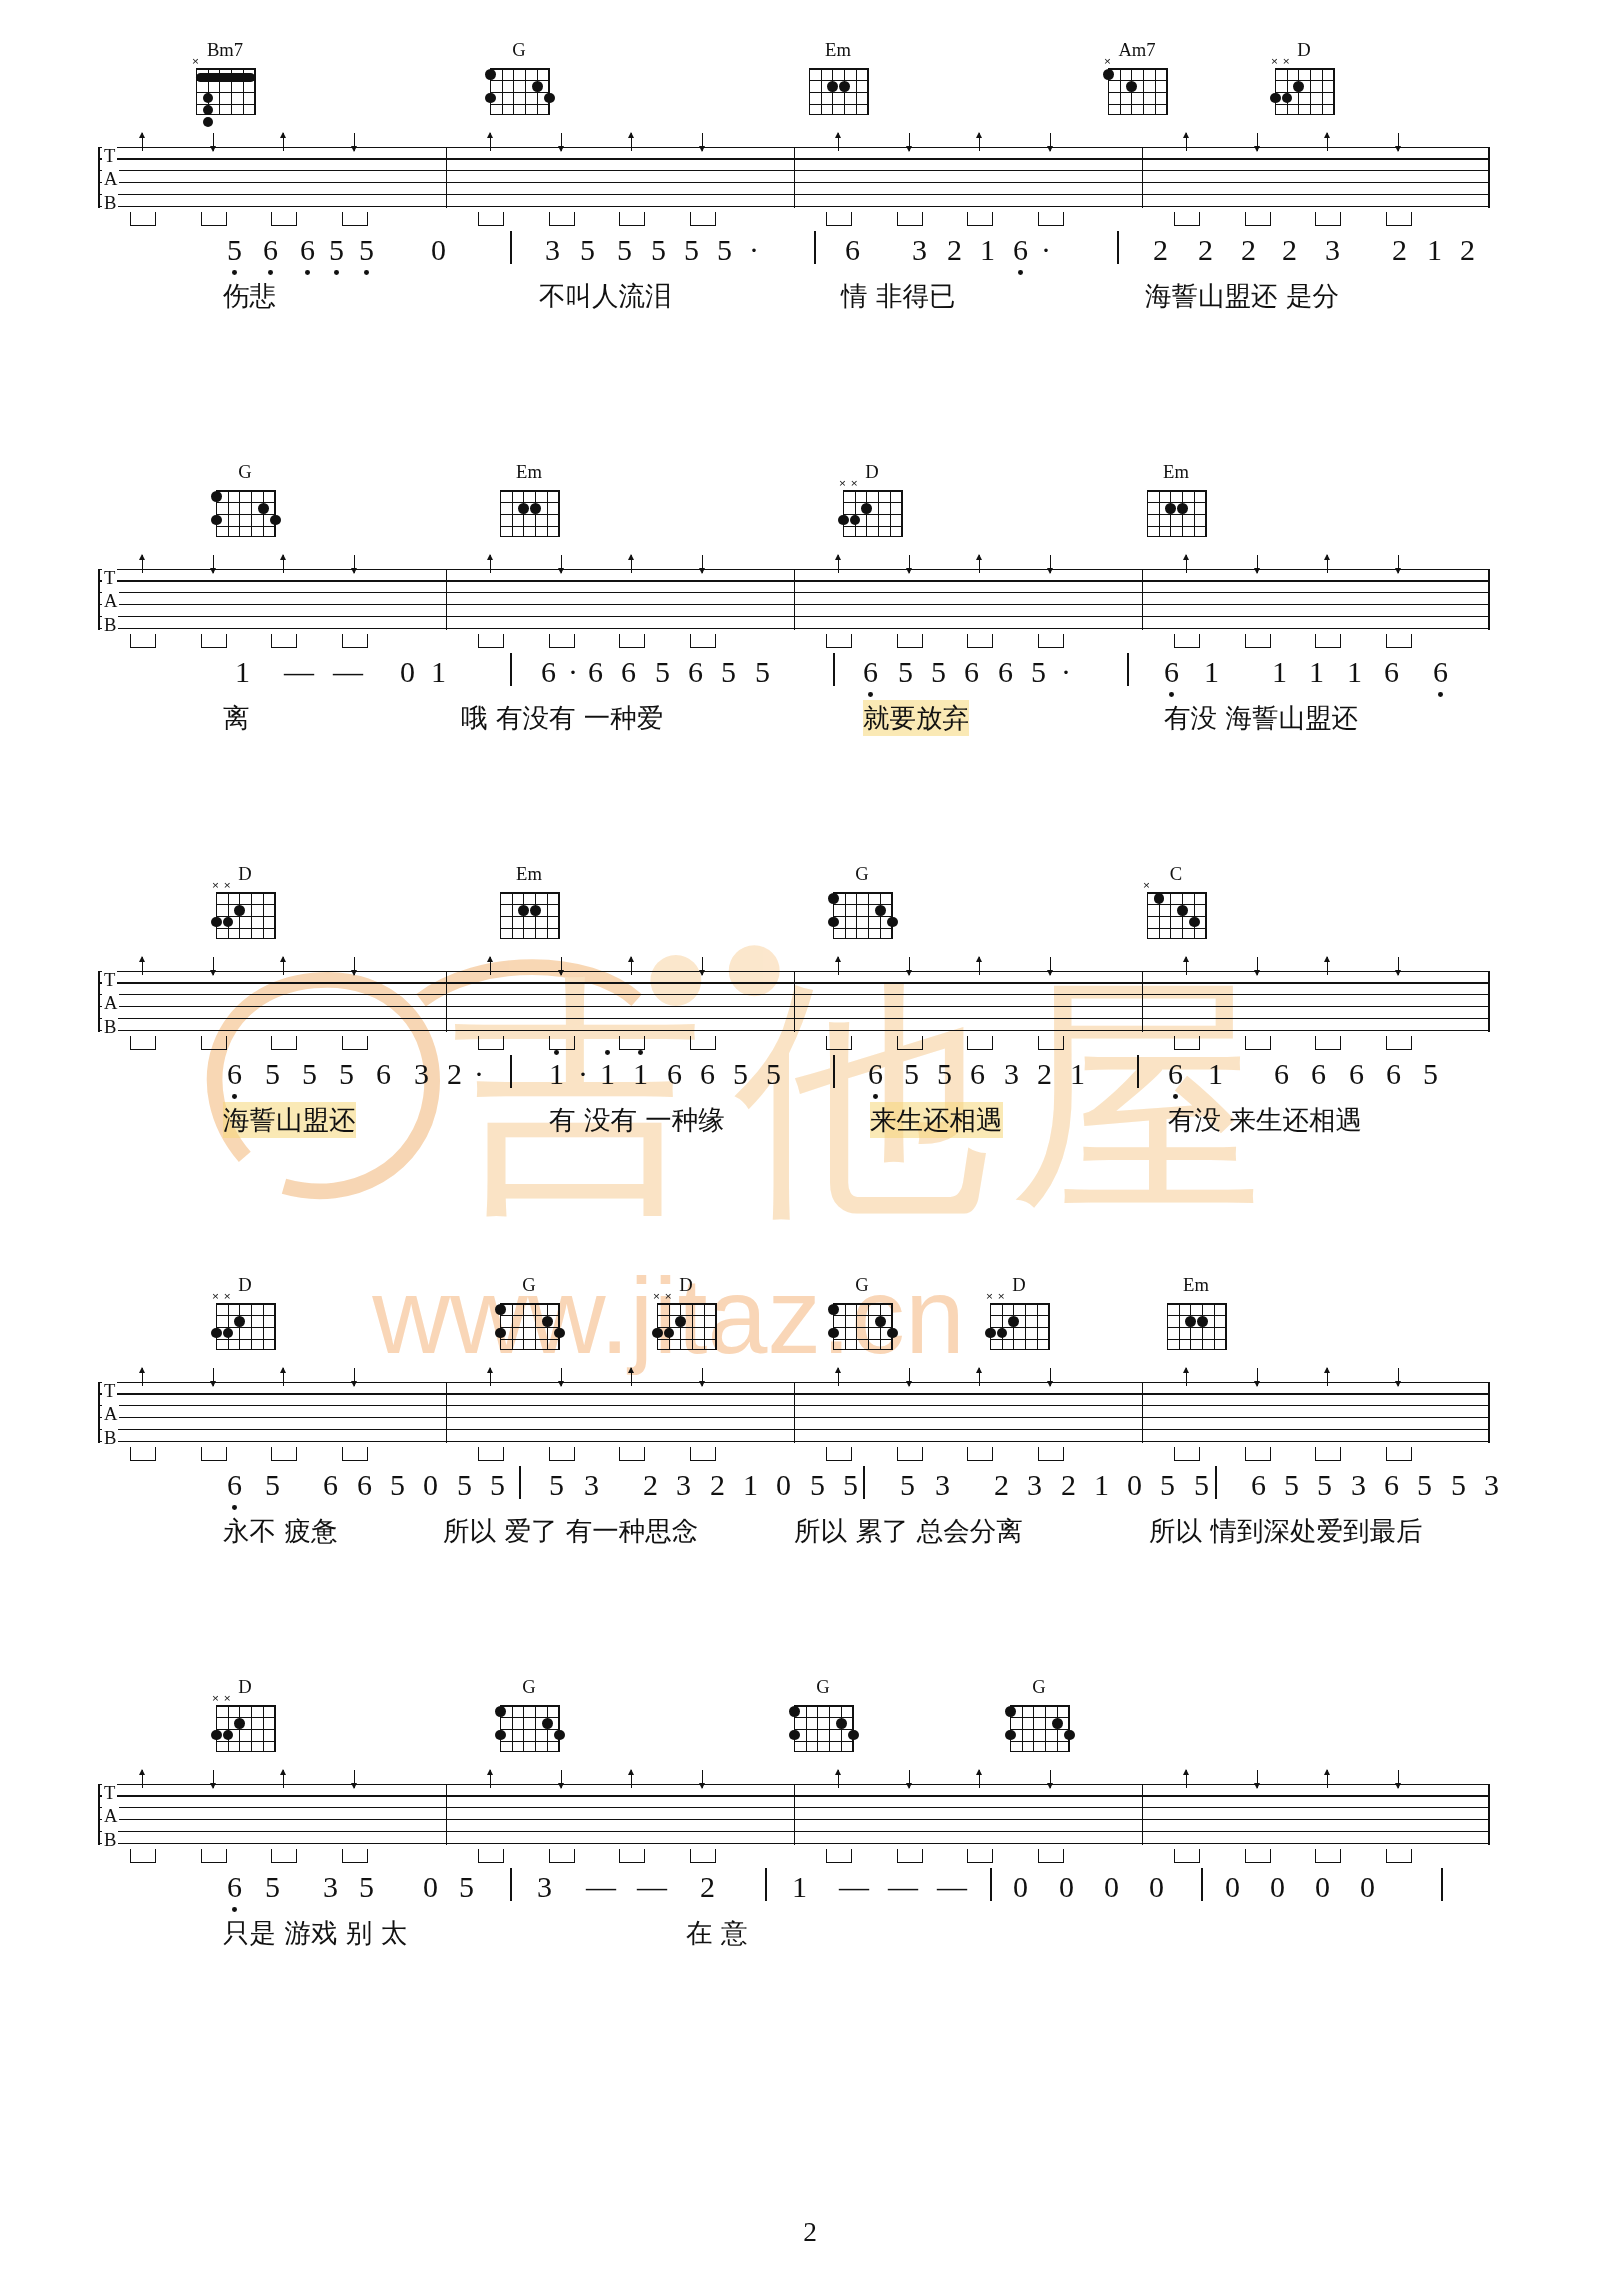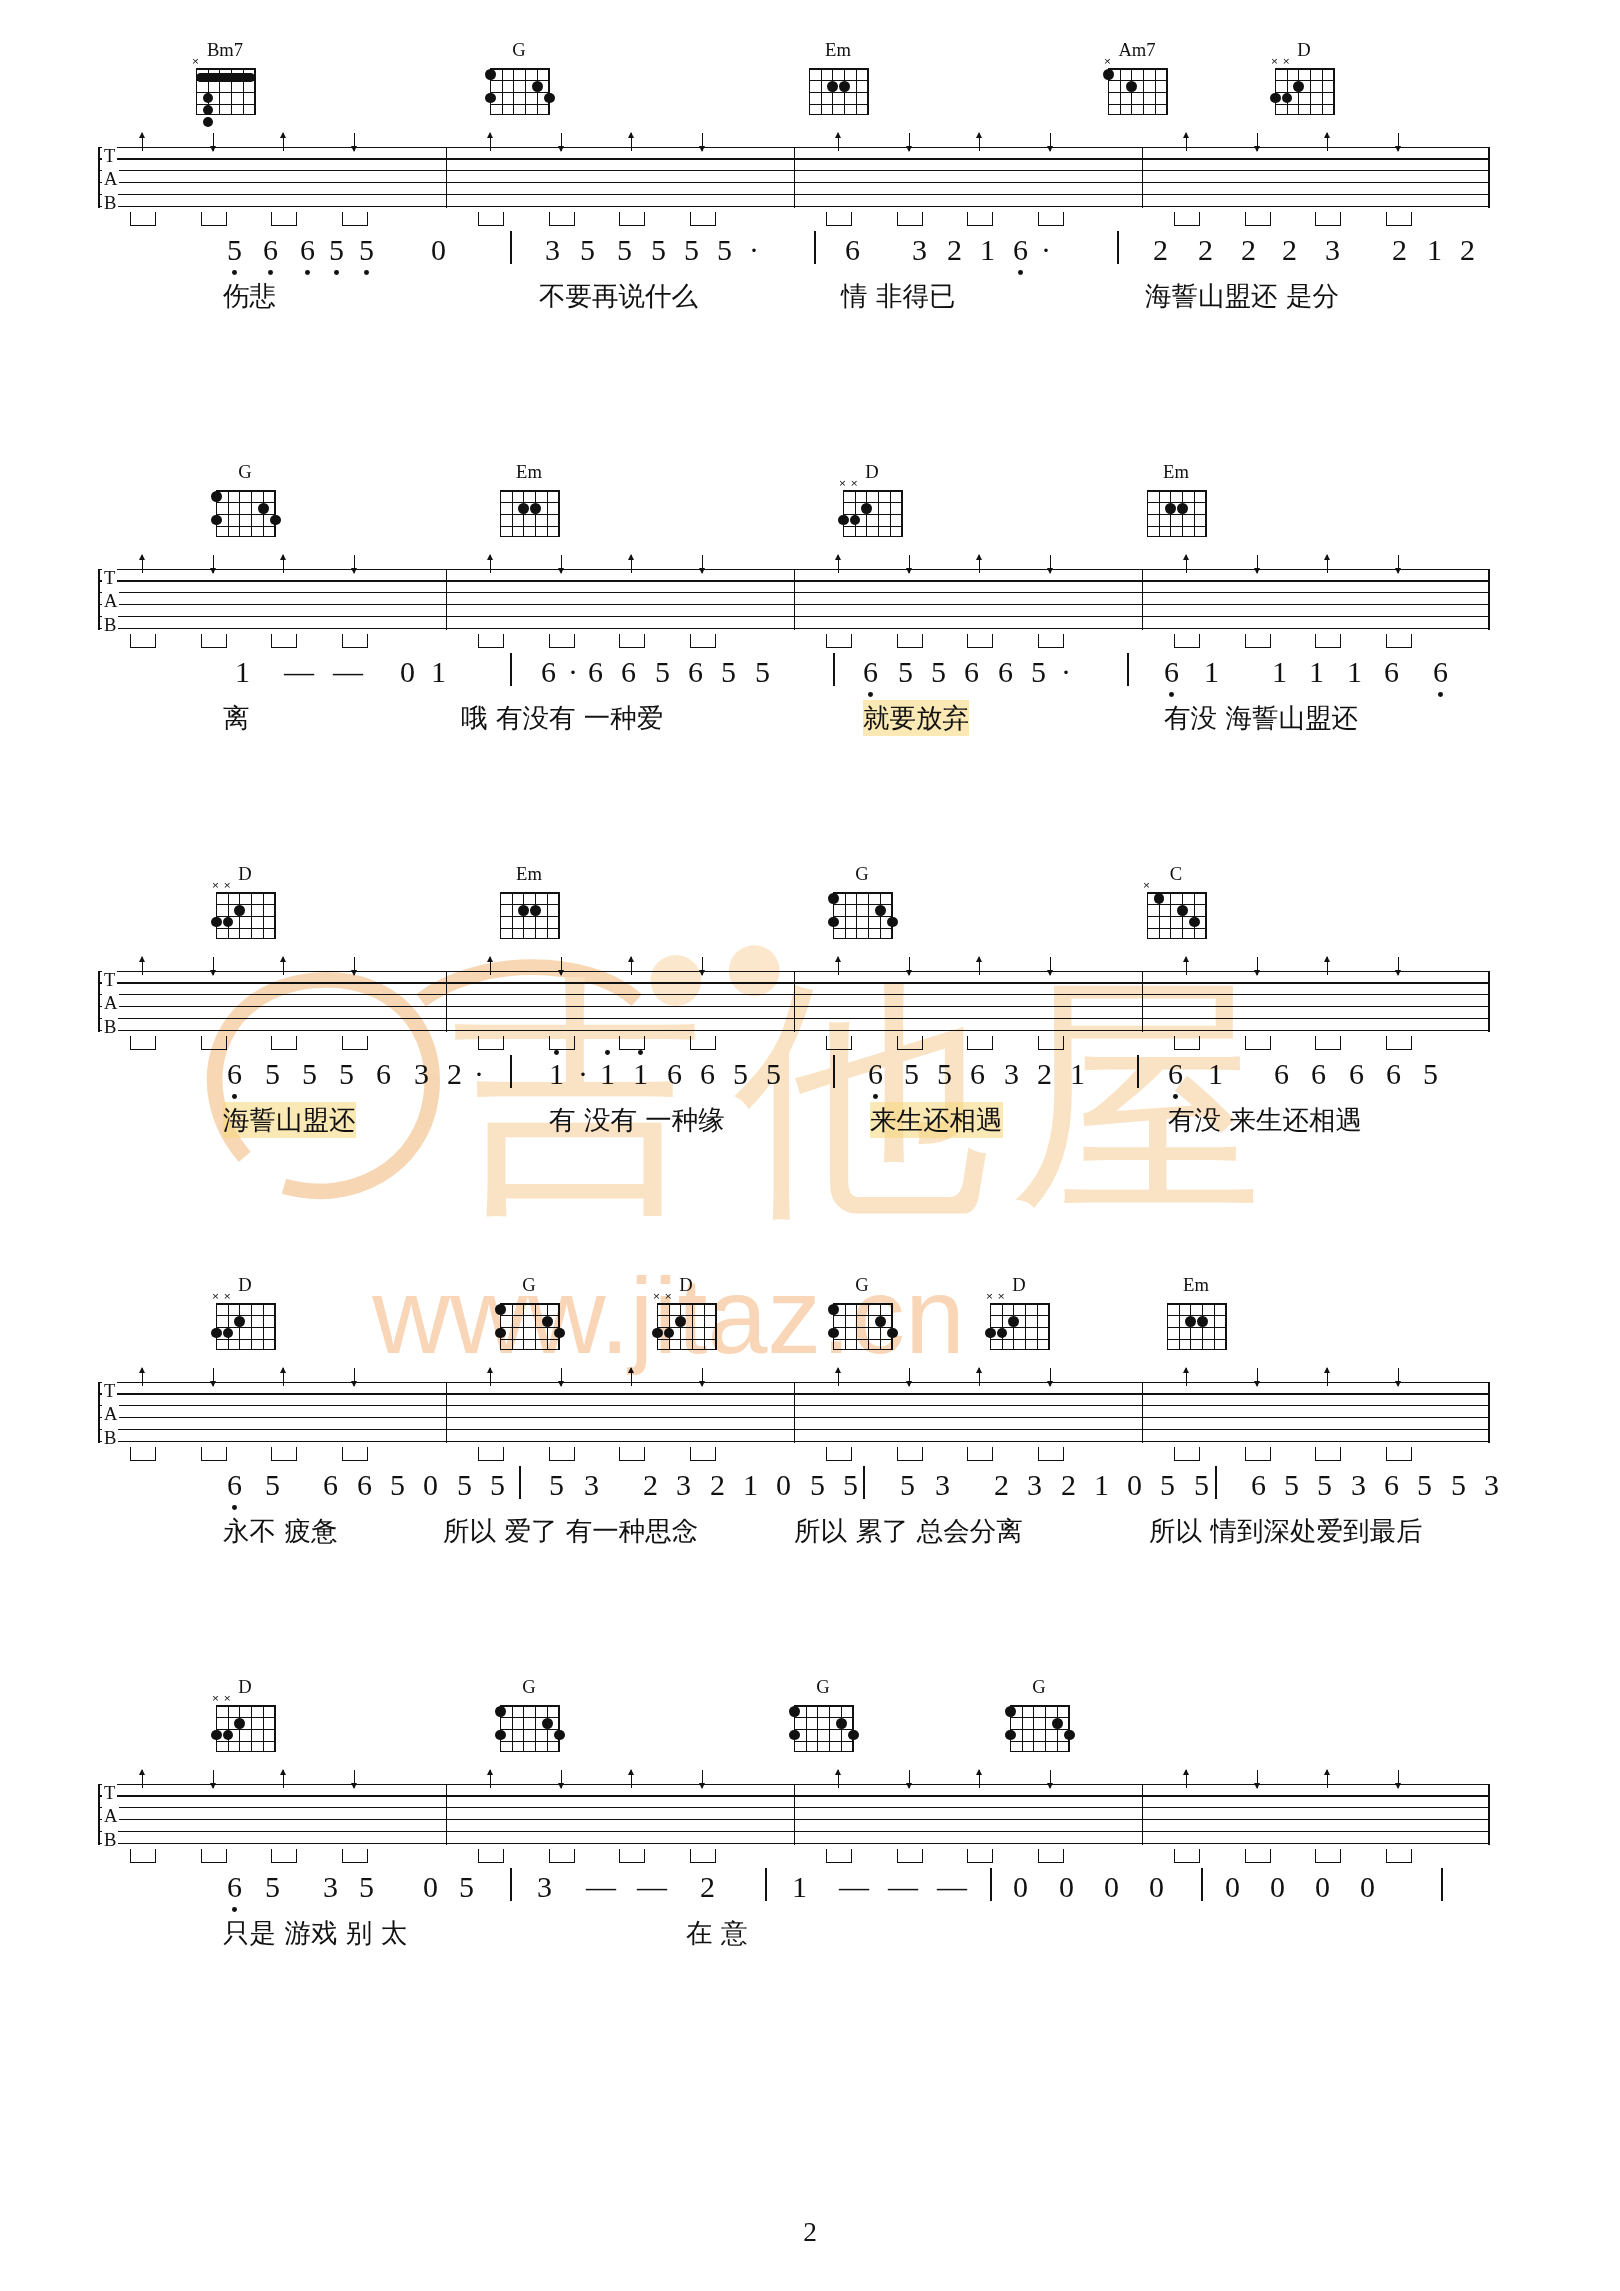--- a/index.html
+++ b/index.html
@@ -262,21 +262,21 @@
           <span class="num" style="left: 1241px; top: 5.9px;">2</span>
           <span class="num" style="left: 1282px; top: 5.9px;">2</span>
           <span class="num" style="left: 1325px; top: 5.9px;">3</span>
           <span class="num" style="left: 1392px; top: 5.9px;">2</span>
           <span class="num" style="left: 1427px; top: 5.9px;">1</span>
           <span class="num" style="left: 1460px; top: 5.9px;">2</span>
           <div class="bar" style="left: 510px; top: 3.9px; height: 33px;"></div>
           <div class="bar" style="left: 814px; top: 3.9px; height: 33px;"></div>
           <div class="bar" style="left: 1117px; top: 3.9px; height: 33px;"></div>
           <div class="lyr" style="left: 223px; top: 51px;">伤悲</div>
-          <div class="lyr" style="left: 539px; top: 51px;">不要再说什么</div>
+          <div class="lyr" style="left: 539px; top: 51px;">不叫人流泪</div>
           <div class="lyr" style="left: 841px; top: 51px;">情 非得已</div>
           <div class="lyr" style="left: 1145px; top: 51px;">海誓山盟还  是分</div>
         </div>
       </div>
       <div class="system" style="position: absolute; left: 0px; top: 461px; width: 1620px;">
         <div class="chordrow">
           <div class="chord" style="left: 198px;">
             <div class="cname">G</div>
             <div class="chordbox">
               <div class="grid"></div>

